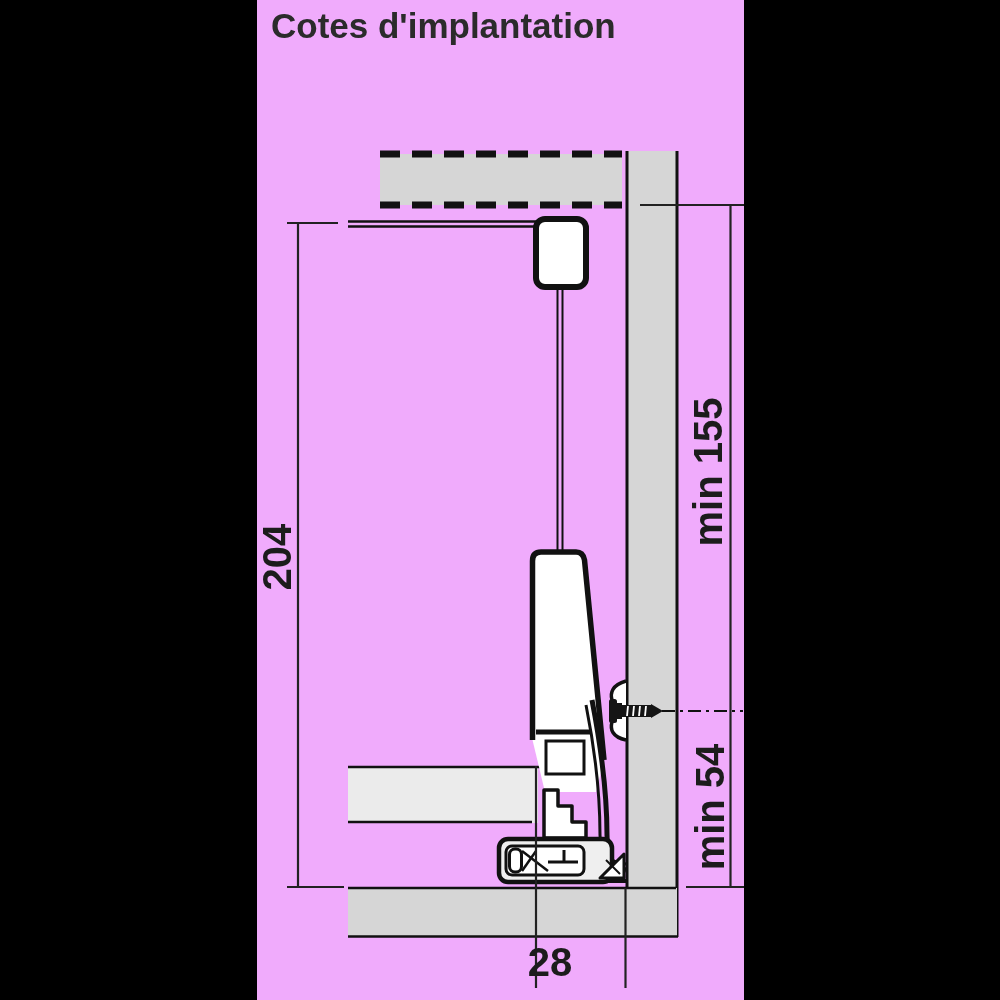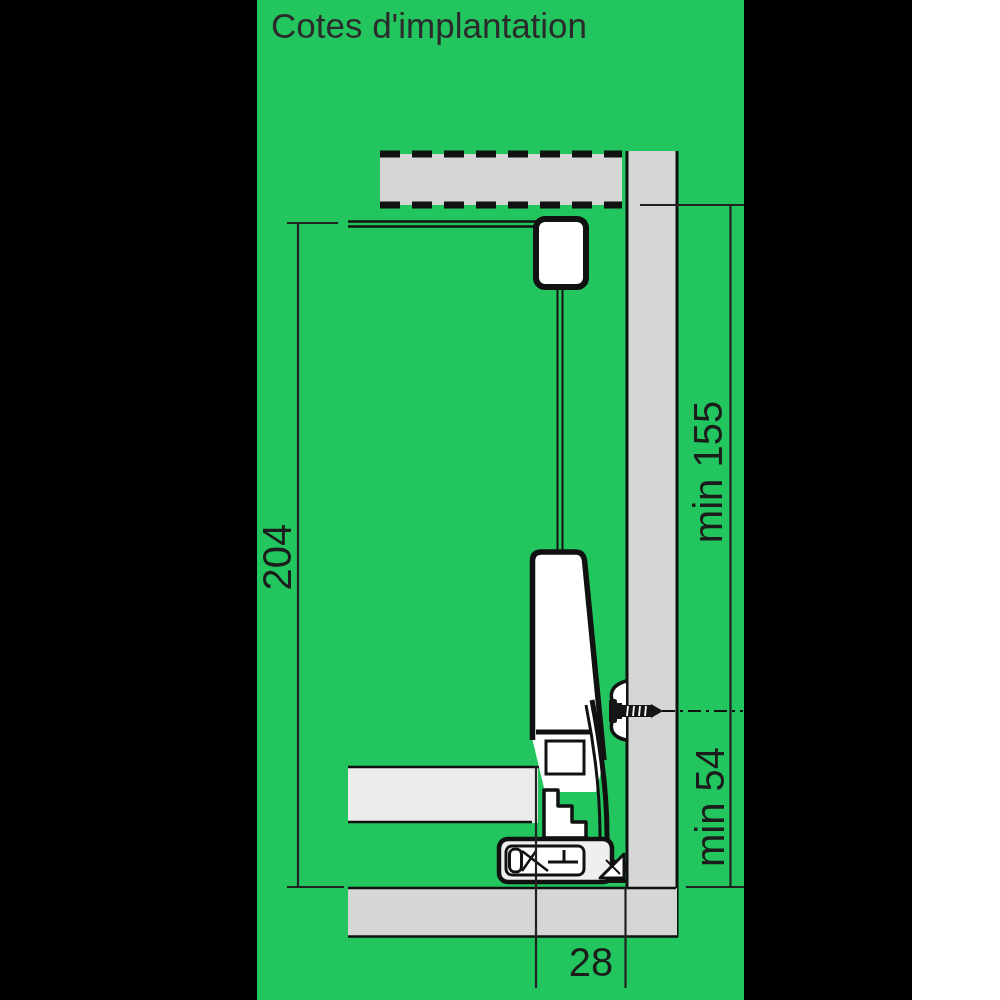--- a/index.html
+++ b/index.html
@@ -1,30 +1,30 @@
 <!DOCTYPE html>
 <html><head>
 <meta charset="utf-8">
 <style>
   html,body{margin:0;padding:0;}
   body{font-family:"Liberation Sans", sans-serif; background:#ffffff;}
-  #stage{position:relative;width:912px;height:1000px;background:#22c55e;overflow:hidden;}
+  #stage{position:relative;width:1000px;height:1000px;background:#f0abfc;overflow:hidden;font-weight:bold;}
   .sidebar-black{position:absolute;top:0;height:1000px;background:#000;}
   #bar-left{left:0;width:257px;}
   #bar-right{left:744px;width:256px;}
   #drawing-svg{position:absolute;left:0;top:0;}
   .page-title{position:absolute;left:271px;top:2px;font-size:35px;line-height:48px;
     color:#2b2b2b;letter-spacing:0;white-space:nowrap;}
   .dim-label{position:absolute;color:#1c1c1c;font-size:40px;white-space:nowrap;}
   .dim-vert{transform:translate(-50%,-50%) rotate(-90deg);}
   .dim-horiz{transform:translate(-50%,-50%);}
   #label-204{left:277px;top:557px;}
   #label-min155{left:708px;top:472px;}
   #label-min54{left:710px;top:807px;}
-  #label-28{left:591px;top:962px;}
+  #label-28{left:550px;top:962px;}
 </style>
 </head>
 <body>
 
 <div id="stage">
 
   <div id="bar-left" class="sidebar-black"></div>
   <div id="bar-right" class="sidebar-black"></div>
 
   <svg id="drawing-svg" width="1000" height="1000" viewBox="0 0 1000 1000">

